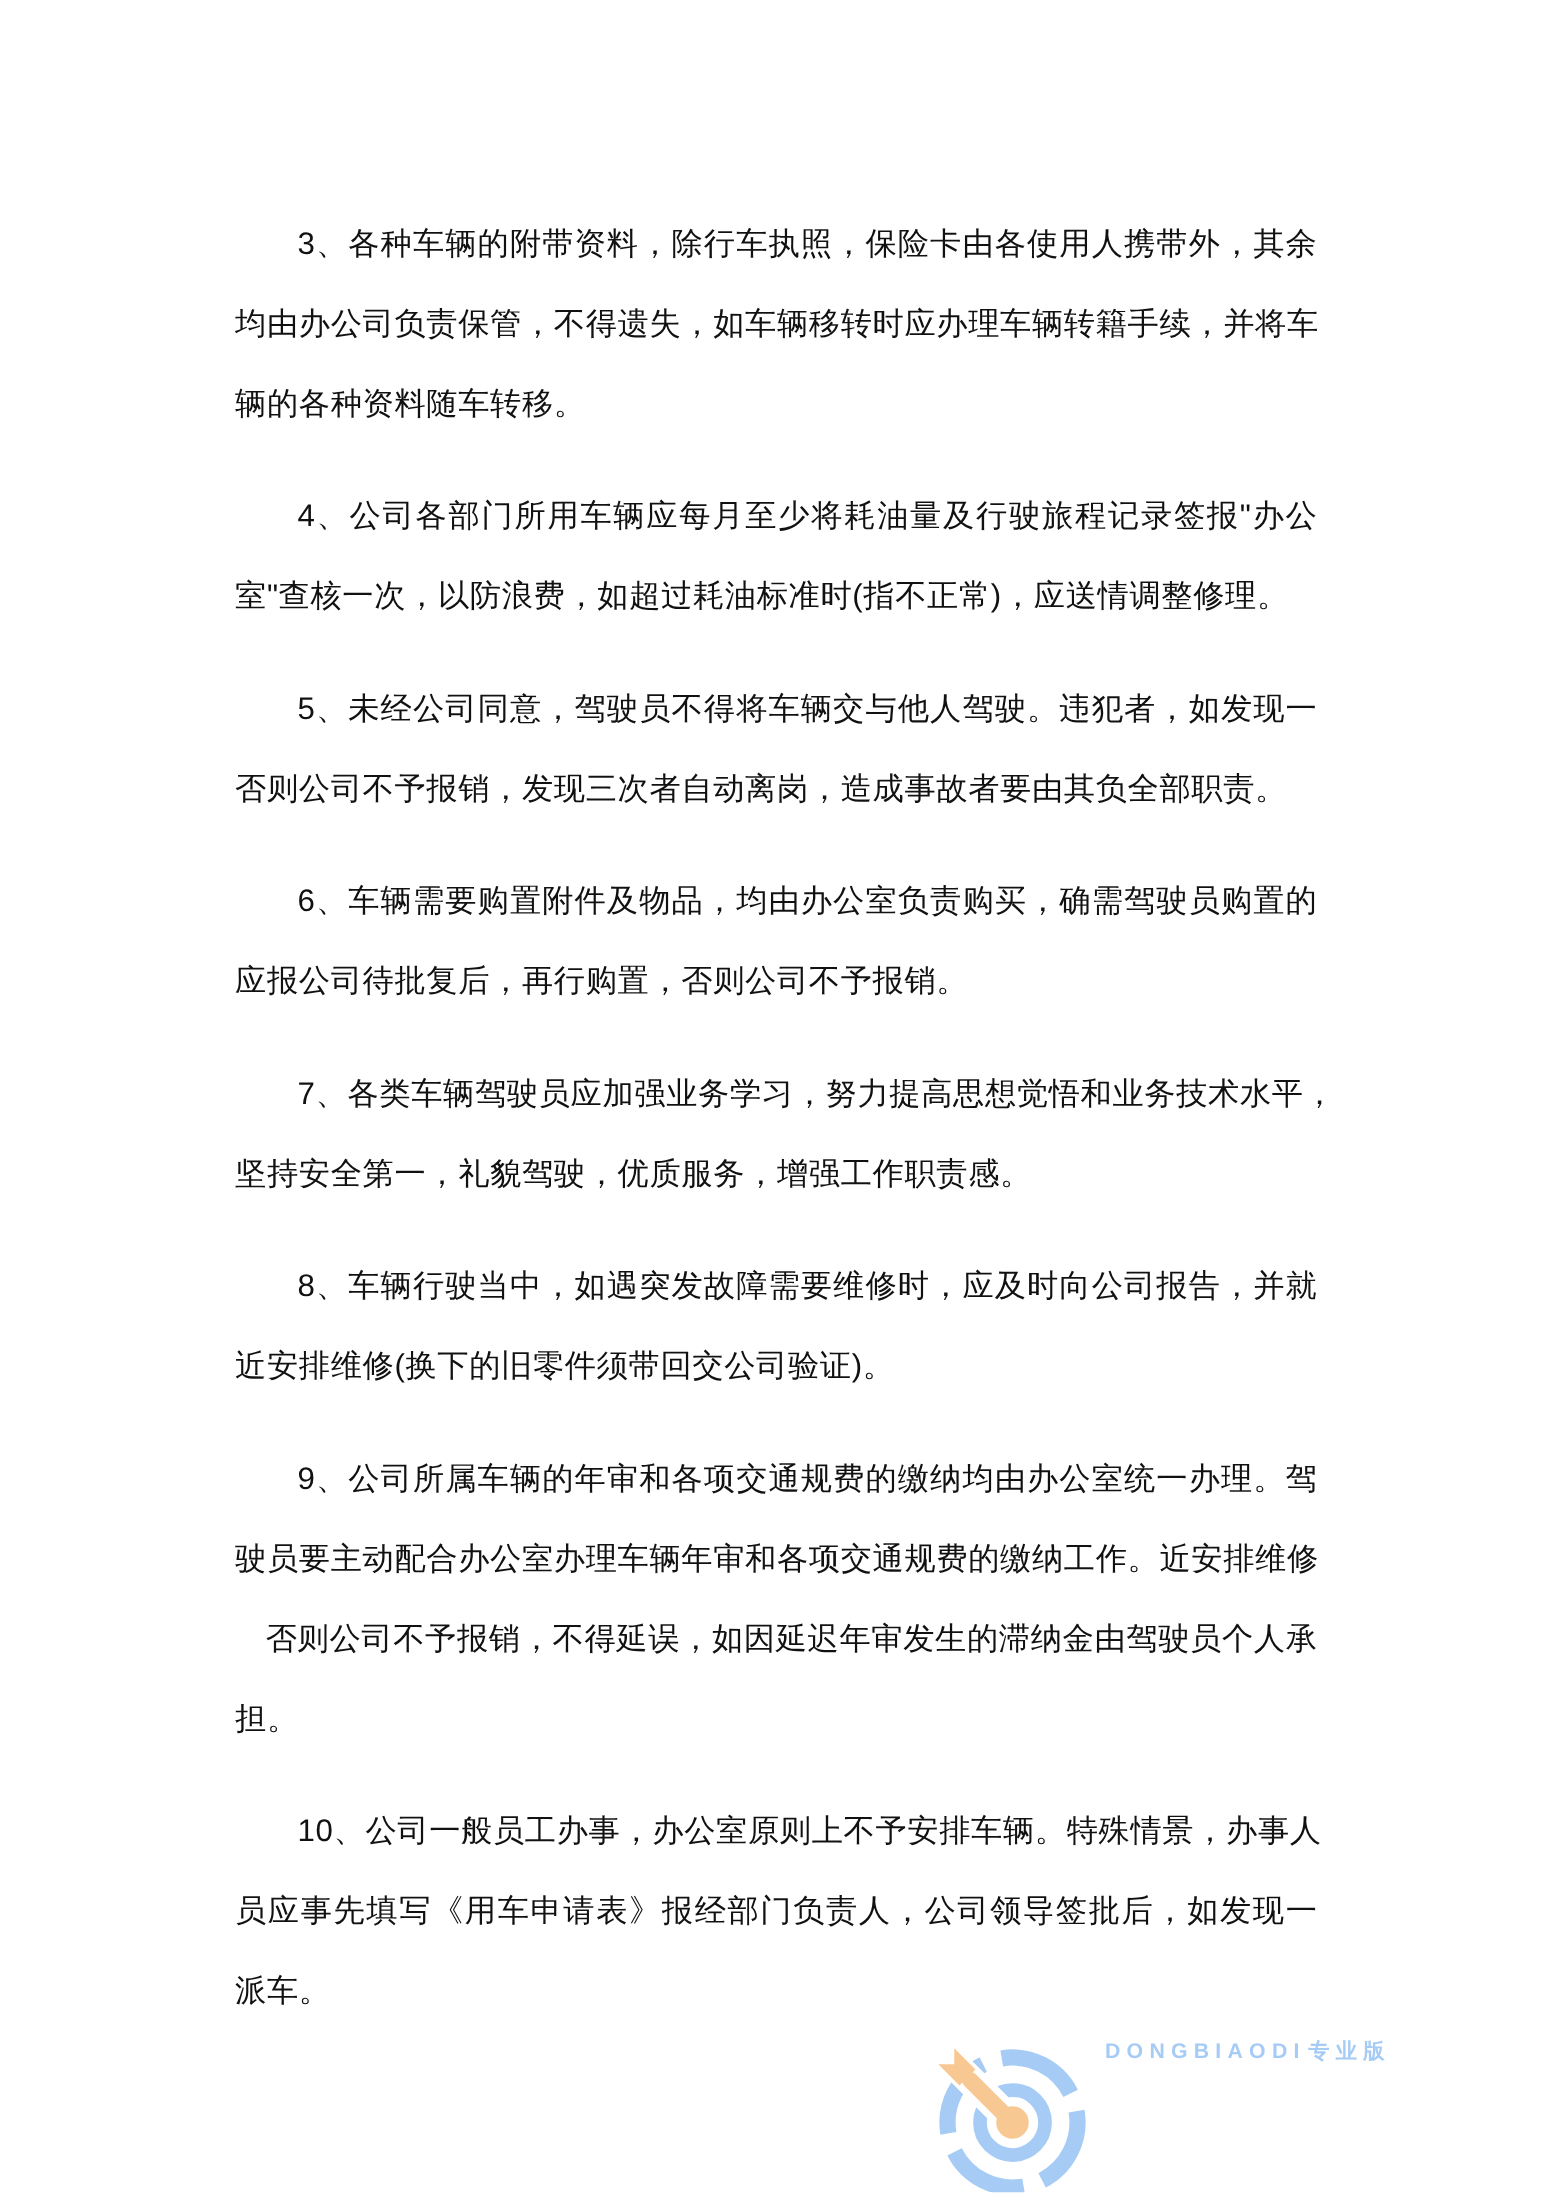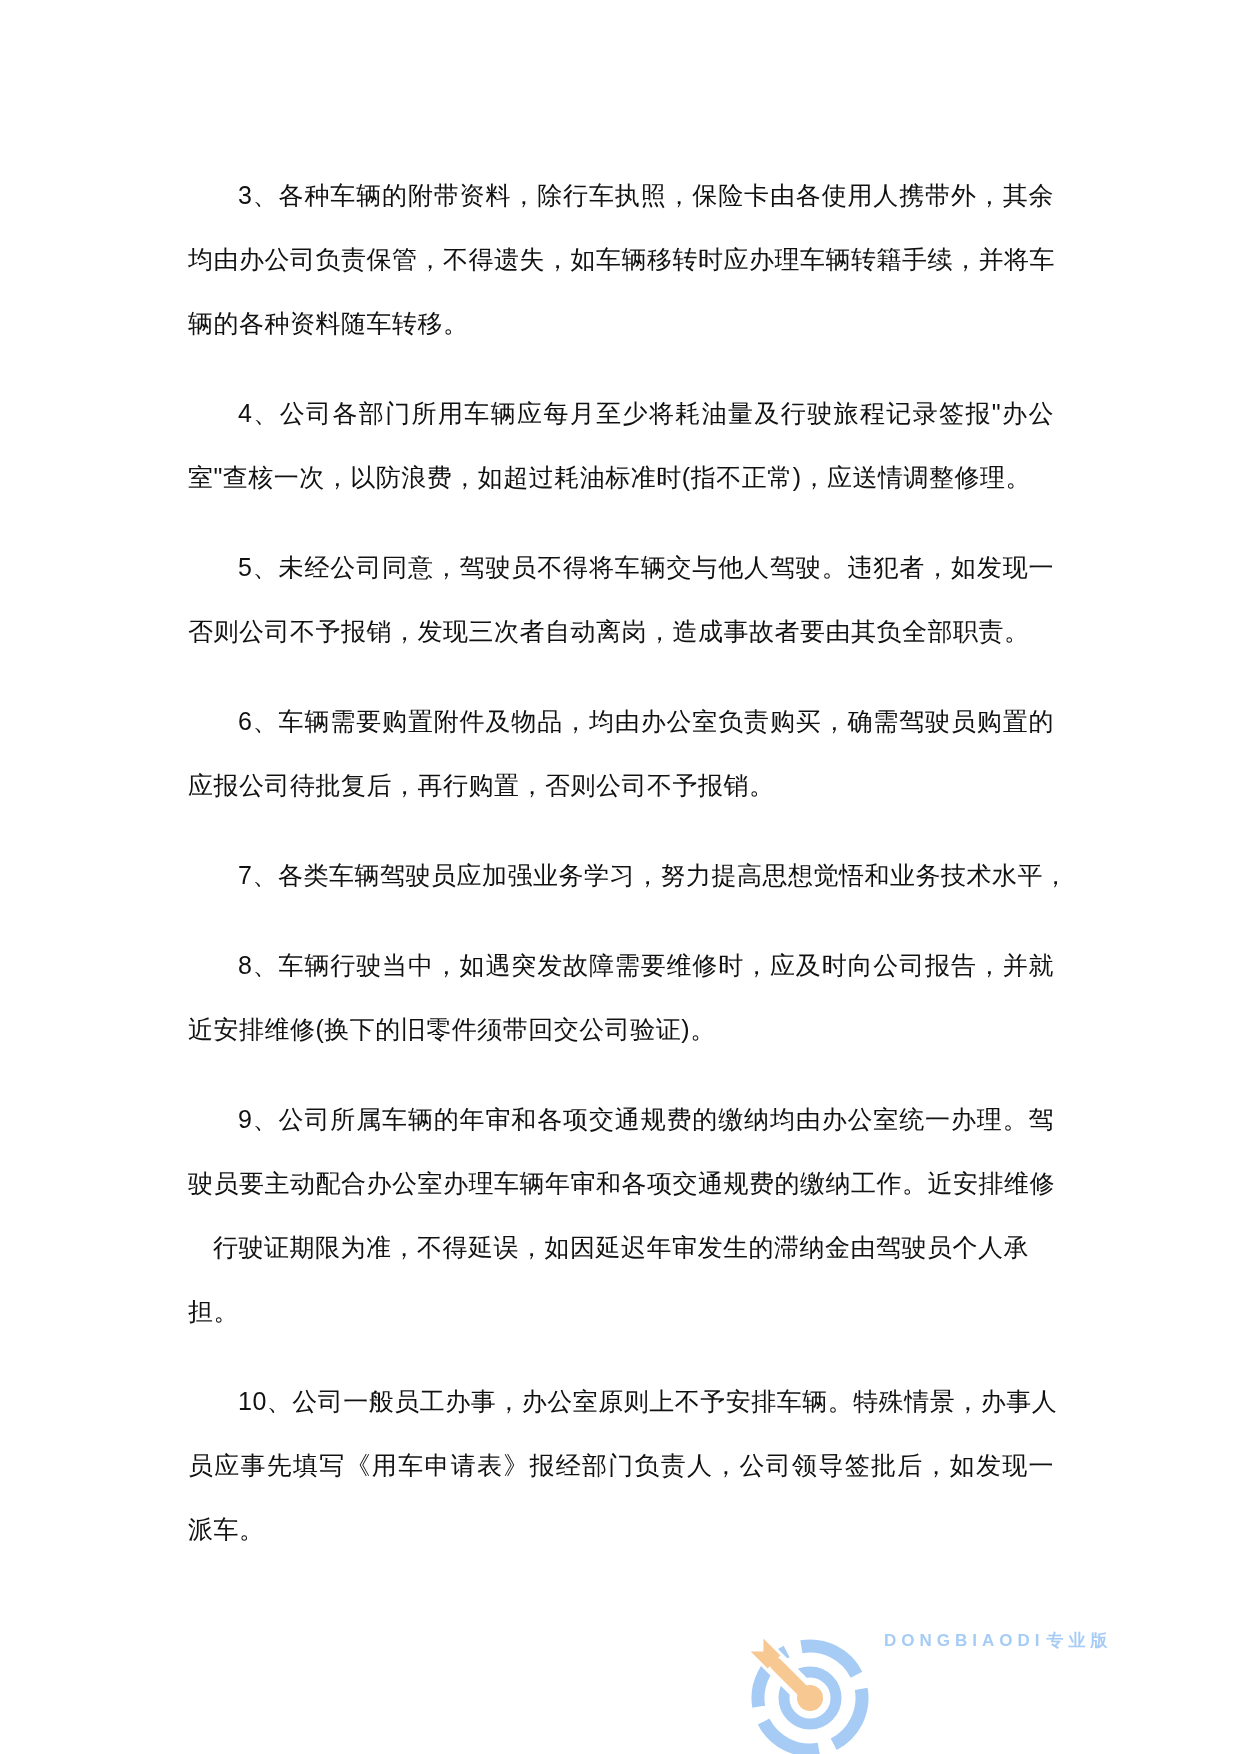--- a/index.html
+++ b/index.html
@@ -29,21 +29,21 @@
   .para{margin:0 0 26px 0;}
   .line{
     line-height:64px;
     text-align:justify;
     text-align-last:justify;
     text-justify:inter-character;
     white-space:nowrap;
     letter-spacing:0.5px;
   }
   .line.first{text-indent:50px;}
-  .line.last{text-align:center;text-align-last:left;white-space:normal;}
+  .line.last{text-align:right;text-align-last:left;white-space:normal;}
   
   .watermark{
     position:absolute;
     left:746px;
     top:1626px;
     display:flex;
     align-items:flex-start;
   }
   .brand-icon{display:block;flex:0 0 auto;}
   .brand-text{margin-left:14px;}
@@ -85,29 +85,30 @@
       <div class="para">
         <div class="line first">5、未经公司同意，驾驶员不得将车辆交与他人驾驶。违犯者，如发现一</div>
         <div class="line last">否则公司不予报销，发现三次者自动离岗，造成事故者要由其负全部职责。</div>
       </div>
       <div class="para">
         <div class="line first">6、车辆需要购置附件及物品，均由办公室负责购买，确需驾驶员购置的</div>
         <div class="line last">应报公司待批复后，再行购置，否则公司不予报销。</div>
       </div>
       <div class="para">
         <div class="line first">7、各类车辆驾驶员应加强业务学习，努力提高思想觉悟和业务技术水平，</div>
+        <div class="line last">坚持安全第一，礼貌驾驶，优质服务，增强工作职责感。</div>
       </div>
       <div class="para">
         <div class="line first">8、车辆行驶当中，如遇突发故障需要维修时，应及时向公司报告，并就</div>
         <div class="line last">近安排维修(换下的旧零件须带回交公司验证)。</div>
       </div>
       <div class="para">
         <div class="line first">9、公司所属车辆的年审和各项交通规费的缴纳均由办公室统一办理。驾</div>
         <div class="line">驶员要主动配合办公室办理车辆年审和各项交通规费的缴纳工作。近安排维修</div>
-        <div class="line last">行驶证期限为准，不得延误，如因延迟年审发生的滞纳金由驾驶员个人承担。</div>
+        <div class="line last">否则公司不予报销，不得延误，如因延迟年审发生的滞纳金由驾驶员个人承担。</div>
       </div>
       <div class="para">
         <div class="line first">10、公司一般员工办事，办公室原则上不予安排车辆。特殊情景，办事人</div>
         <div class="line">员应事先填写《用车申请表》报经部门负责人，公司领导签批后，如发现一</div>
         <div class="line last">派车。</div>
       </div>
     </div>
 
   <div class="watermark">
     <svg class="brand-icon" width="124" height="130" viewBox="0 0 124 130" xmlns="http://www.w3.org/2000/svg">

